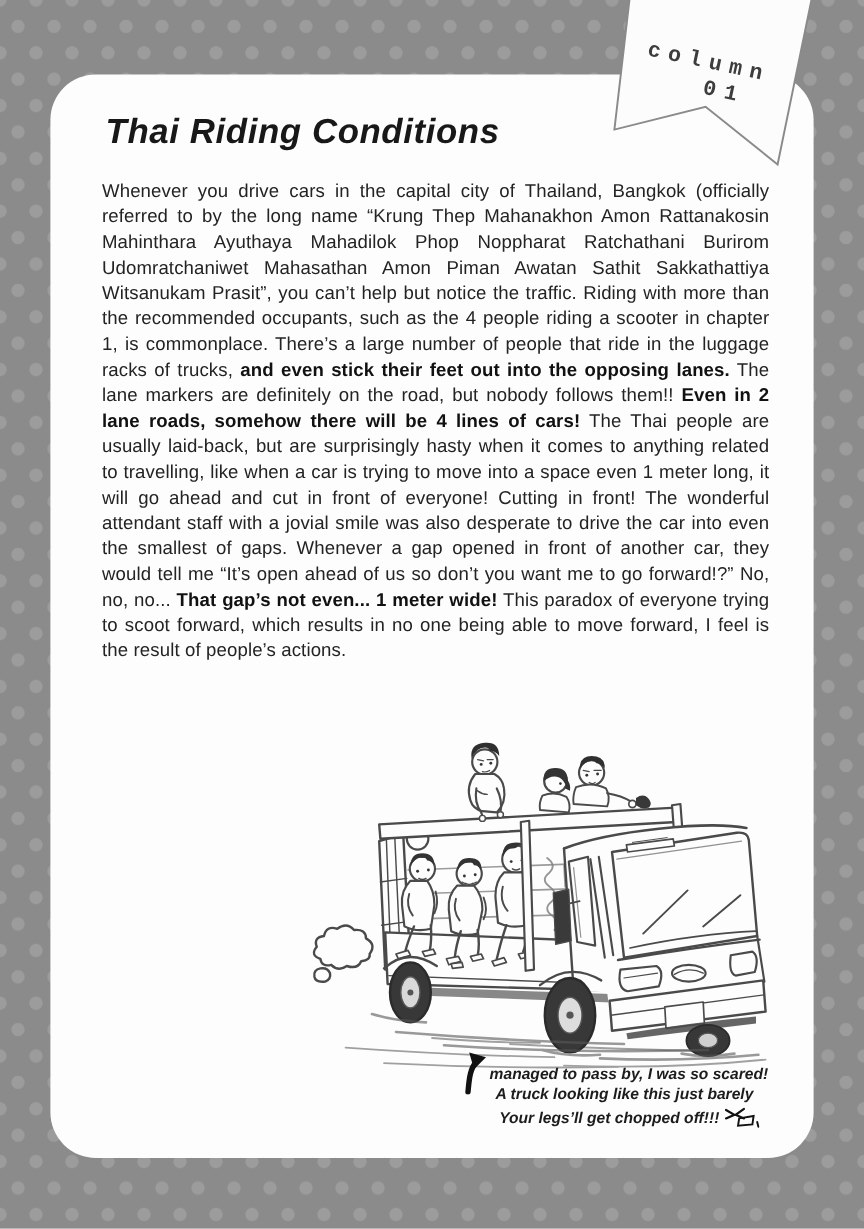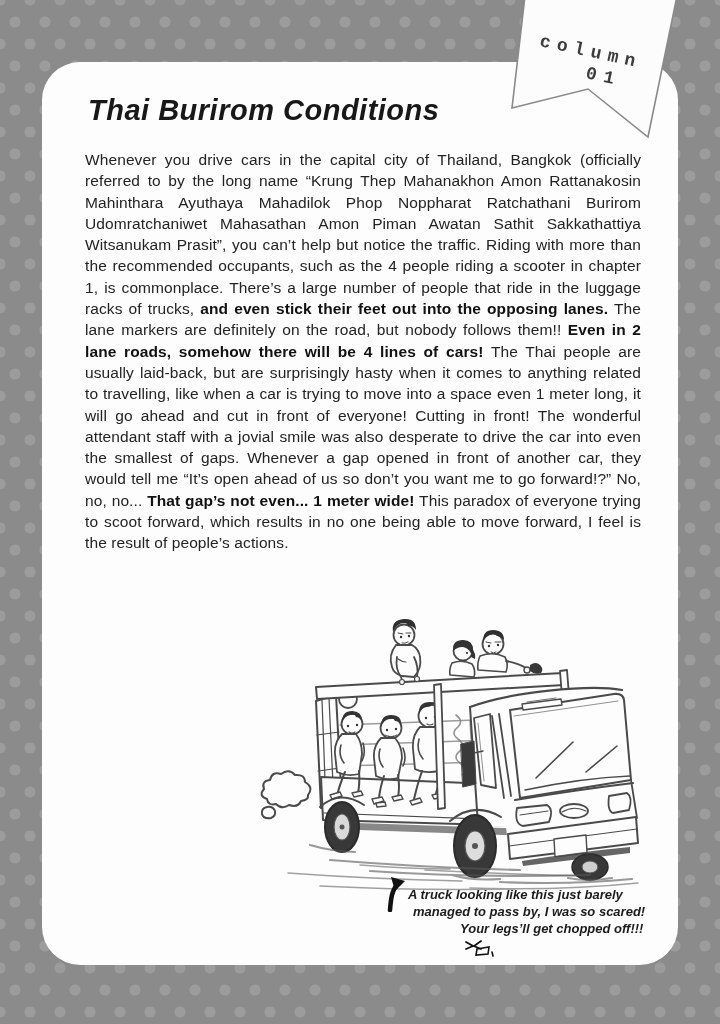--- a/index.html
+++ b/index.html
@@ -47,38 +47,38 @@
   .caption-arrow { position:absolute; left:384px; top:876px; width:22px; height:36px; }
 
   .caption {
     position:absolute; left:408px; top:886px; width:250px;
     font-family:"Liberation Sans", sans-serif;
     font-style:italic; font-weight:bold;
     font-size:13px; line-height:17px; color:#1c1c1c;
   }
   .caption .cap-line { display:block; }
   .caption .cap-line:nth-child(2) { padding-left:5px; }
-  .caption .cap-line:nth-child(3) { padding-left:8px;margin-left:44px; }
+  .caption .cap-line:nth-child(3) { padding-left:8px; }
   .caption .cap-line:nth-child(3) span { display:inline; }
   .face-doodle { display:inline-block; width:30px; height:20px; vertical-align:-4px; margin-left:4px; }
 </style>
 </head>
 <body>
 
 <div class="page">
 
   <div class="card"></div>
 
   <svg class="ribbon-svg" viewBox="0 0 200 150">
     <path d="M30,-4 L17,108 L93,89 L153,137 L182,-4" fill="#fcfcfc" stroke="#8a8a8a" stroke-width="1.6"></path>
     <text x="44" y="46" font-size="18" letter-spacing="6.5" transform="rotate(12 44 46)">column</text>
     <text x="90" y="78" font-size="18" letter-spacing="7" transform="rotate(12 90 78)">01</text>
   </svg>
 
-  <h1 class="article-title">Thai Burirom Conditions</h1>
+  <h1 class="article-title">Thai Riding Conditions</h1>
 
   <p class="article-body"><span>Whenever you drive cars in the capital city of Thailand, Bangkok (officially referred to by the long name “Krung Thep Mahanakhon Amon Rattanakosin Mahinthara Ayuthaya Mahadilok Phop Noppharat Ratchathani Burirom Udomratchaniwet Mahasathan Amon Piman Awatan Sathit Sakkathattiya Witsanukam Prasit”, you can’t help but notice the traffic. Riding with more than the recommended occupants, such as the 4 people riding a scooter in chapter 1, is commonplace. There’s a large number of people that ride in the luggage racks of trucks, </span><b>and even stick their feet out into the opposing lanes.</b><span> The lane markers are definitely on the road, but nobody follows them!! </span><b>Even in 2 lane roads, somehow there will be 4 lines of cars!</b><span> The Thai people are usually laid-back, but are surprisingly hasty when it comes to anything related to travelling, like when a car is trying to move into a space even 1 meter long, it will go ahead and cut in front of everyone! Cutting in front! The wonderful attendant staff with a jovial smile was also desperate to drive the car into even the smallest of gaps. Whenever a gap opened in front of another car, they would tell me “It’s open ahead of us so don’t you want me to go forward!?” No, no, no... </span><b>That gap’s not even... 1 meter wide!</b><span> This paradox of everyone trying to scoot forward, which results in no one being able to move forward, I feel is the result of people’s actions.</span></p>
 
   <svg class="truck-svg" viewBox="0 0 500 320" fill="none" stroke-linecap="round" stroke-linejoin="round">
 
     <g stroke="#7a7a7a" stroke-width="1.5" opacity="0.7">
       <path d="M118,298 Q200,304 292,306"></path>
       <path d="M150,311 Q250,316 345,314"></path>
       <path d="M255,295 Q350,300 432,301"></path>
       <path d="M300,313 Q390,316 468,308"></path>
@@ -250,22 +250,22 @@
       <path d="M398,303 q20,4 44,0"></path>
     </g>
   </svg>
 
   <svg class="caption-arrow" viewBox="0 0 22 36">
     <path d="M6,34 C7,22 8,14 13,9" stroke="#111" stroke-width="4.5" fill="none" stroke-linecap="round"></path>
     <polygon points="7,1 21,5 11,15" fill="#111"></polygon>
   </svg>
 
   <div class="caption">
+    <span class="cap-line">managed to pass by, I was so scared!</span>
     <span class="cap-line">A truck looking like this just barely</span>
-    <span class="cap-line">managed to pass by, I was so scared!</span>
     <span class="cap-line">
       <span>Your legs’ll get chopped off!!!</span><svg class="face-doodle" viewBox="0 0 30 20">
         <path d="M2,5 L9,9 L2,12" stroke="#111" stroke-width="1.8" fill="none" stroke-linecap="round"></path>
         <path d="M17,4 L10,9 L17,12" stroke="#111" stroke-width="1.8" fill="none" stroke-linecap="round"></path>
         <path d="M13,12 L25,10 L24,17 L12,18 Z" stroke="#111" stroke-width="1.6" fill="none"></path>
         <path d="M28,15 l1,4" stroke="#111" stroke-width="1.6" stroke-linecap="round"></path>
       </svg>
     </span>
   </div>
 

